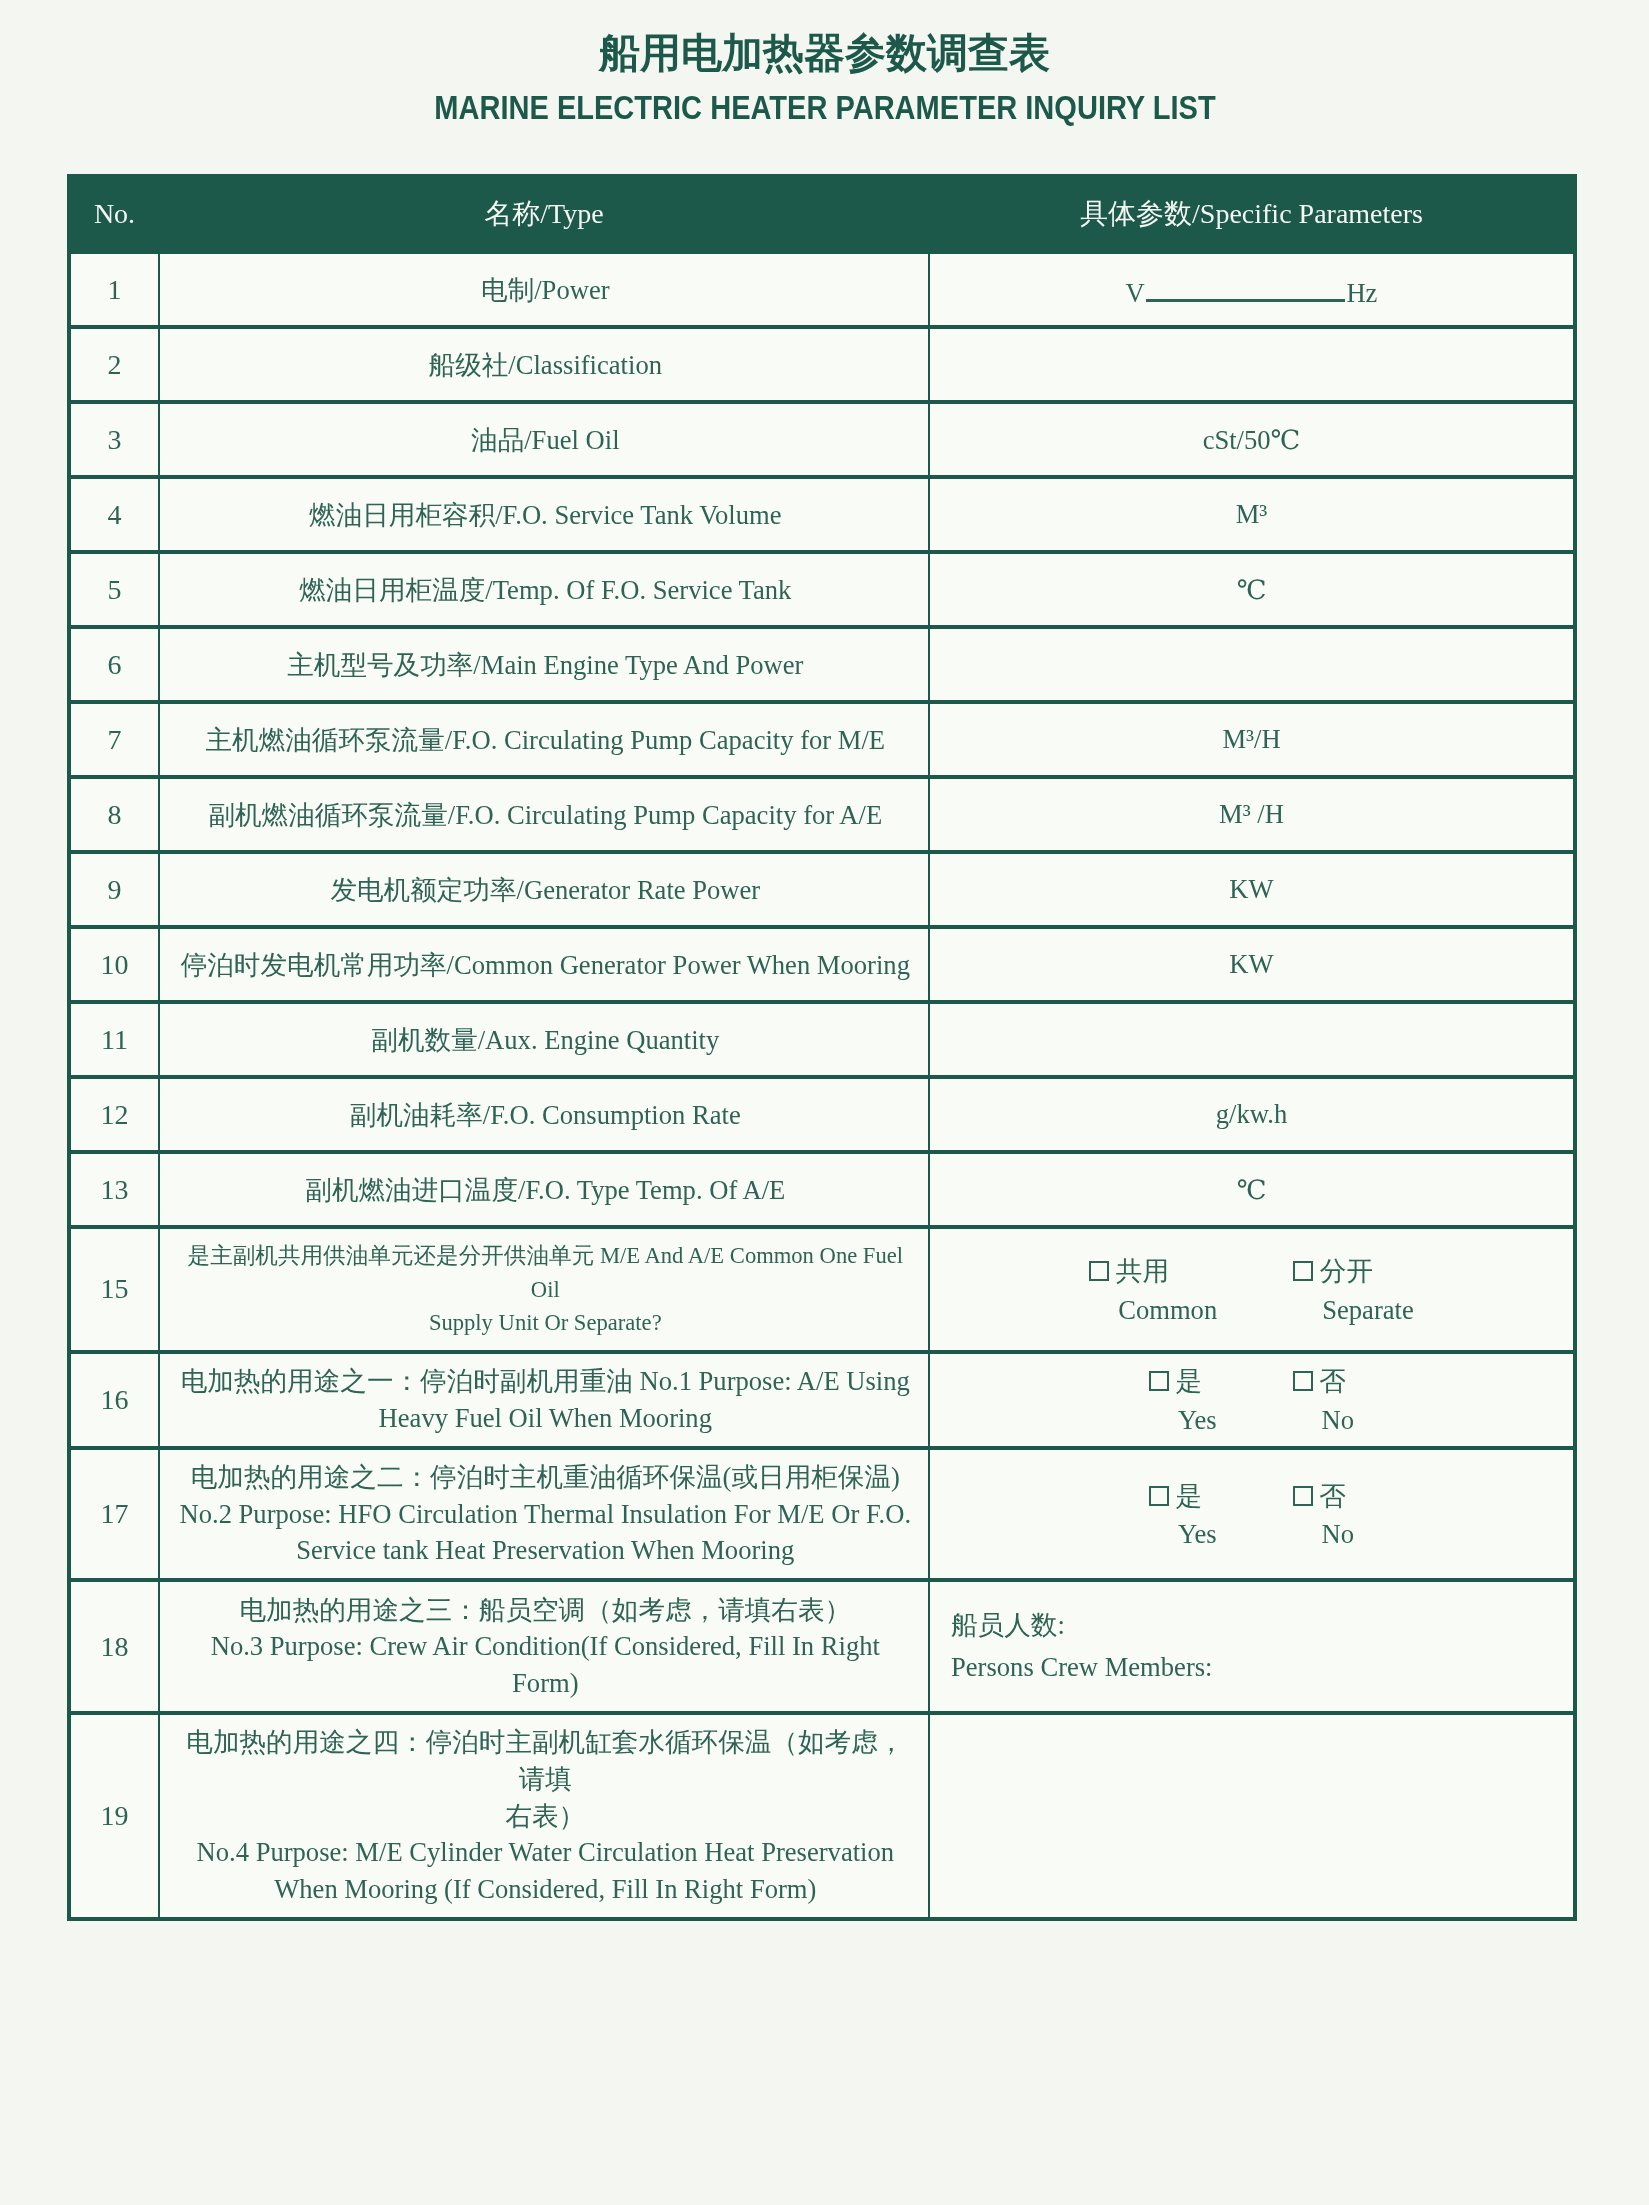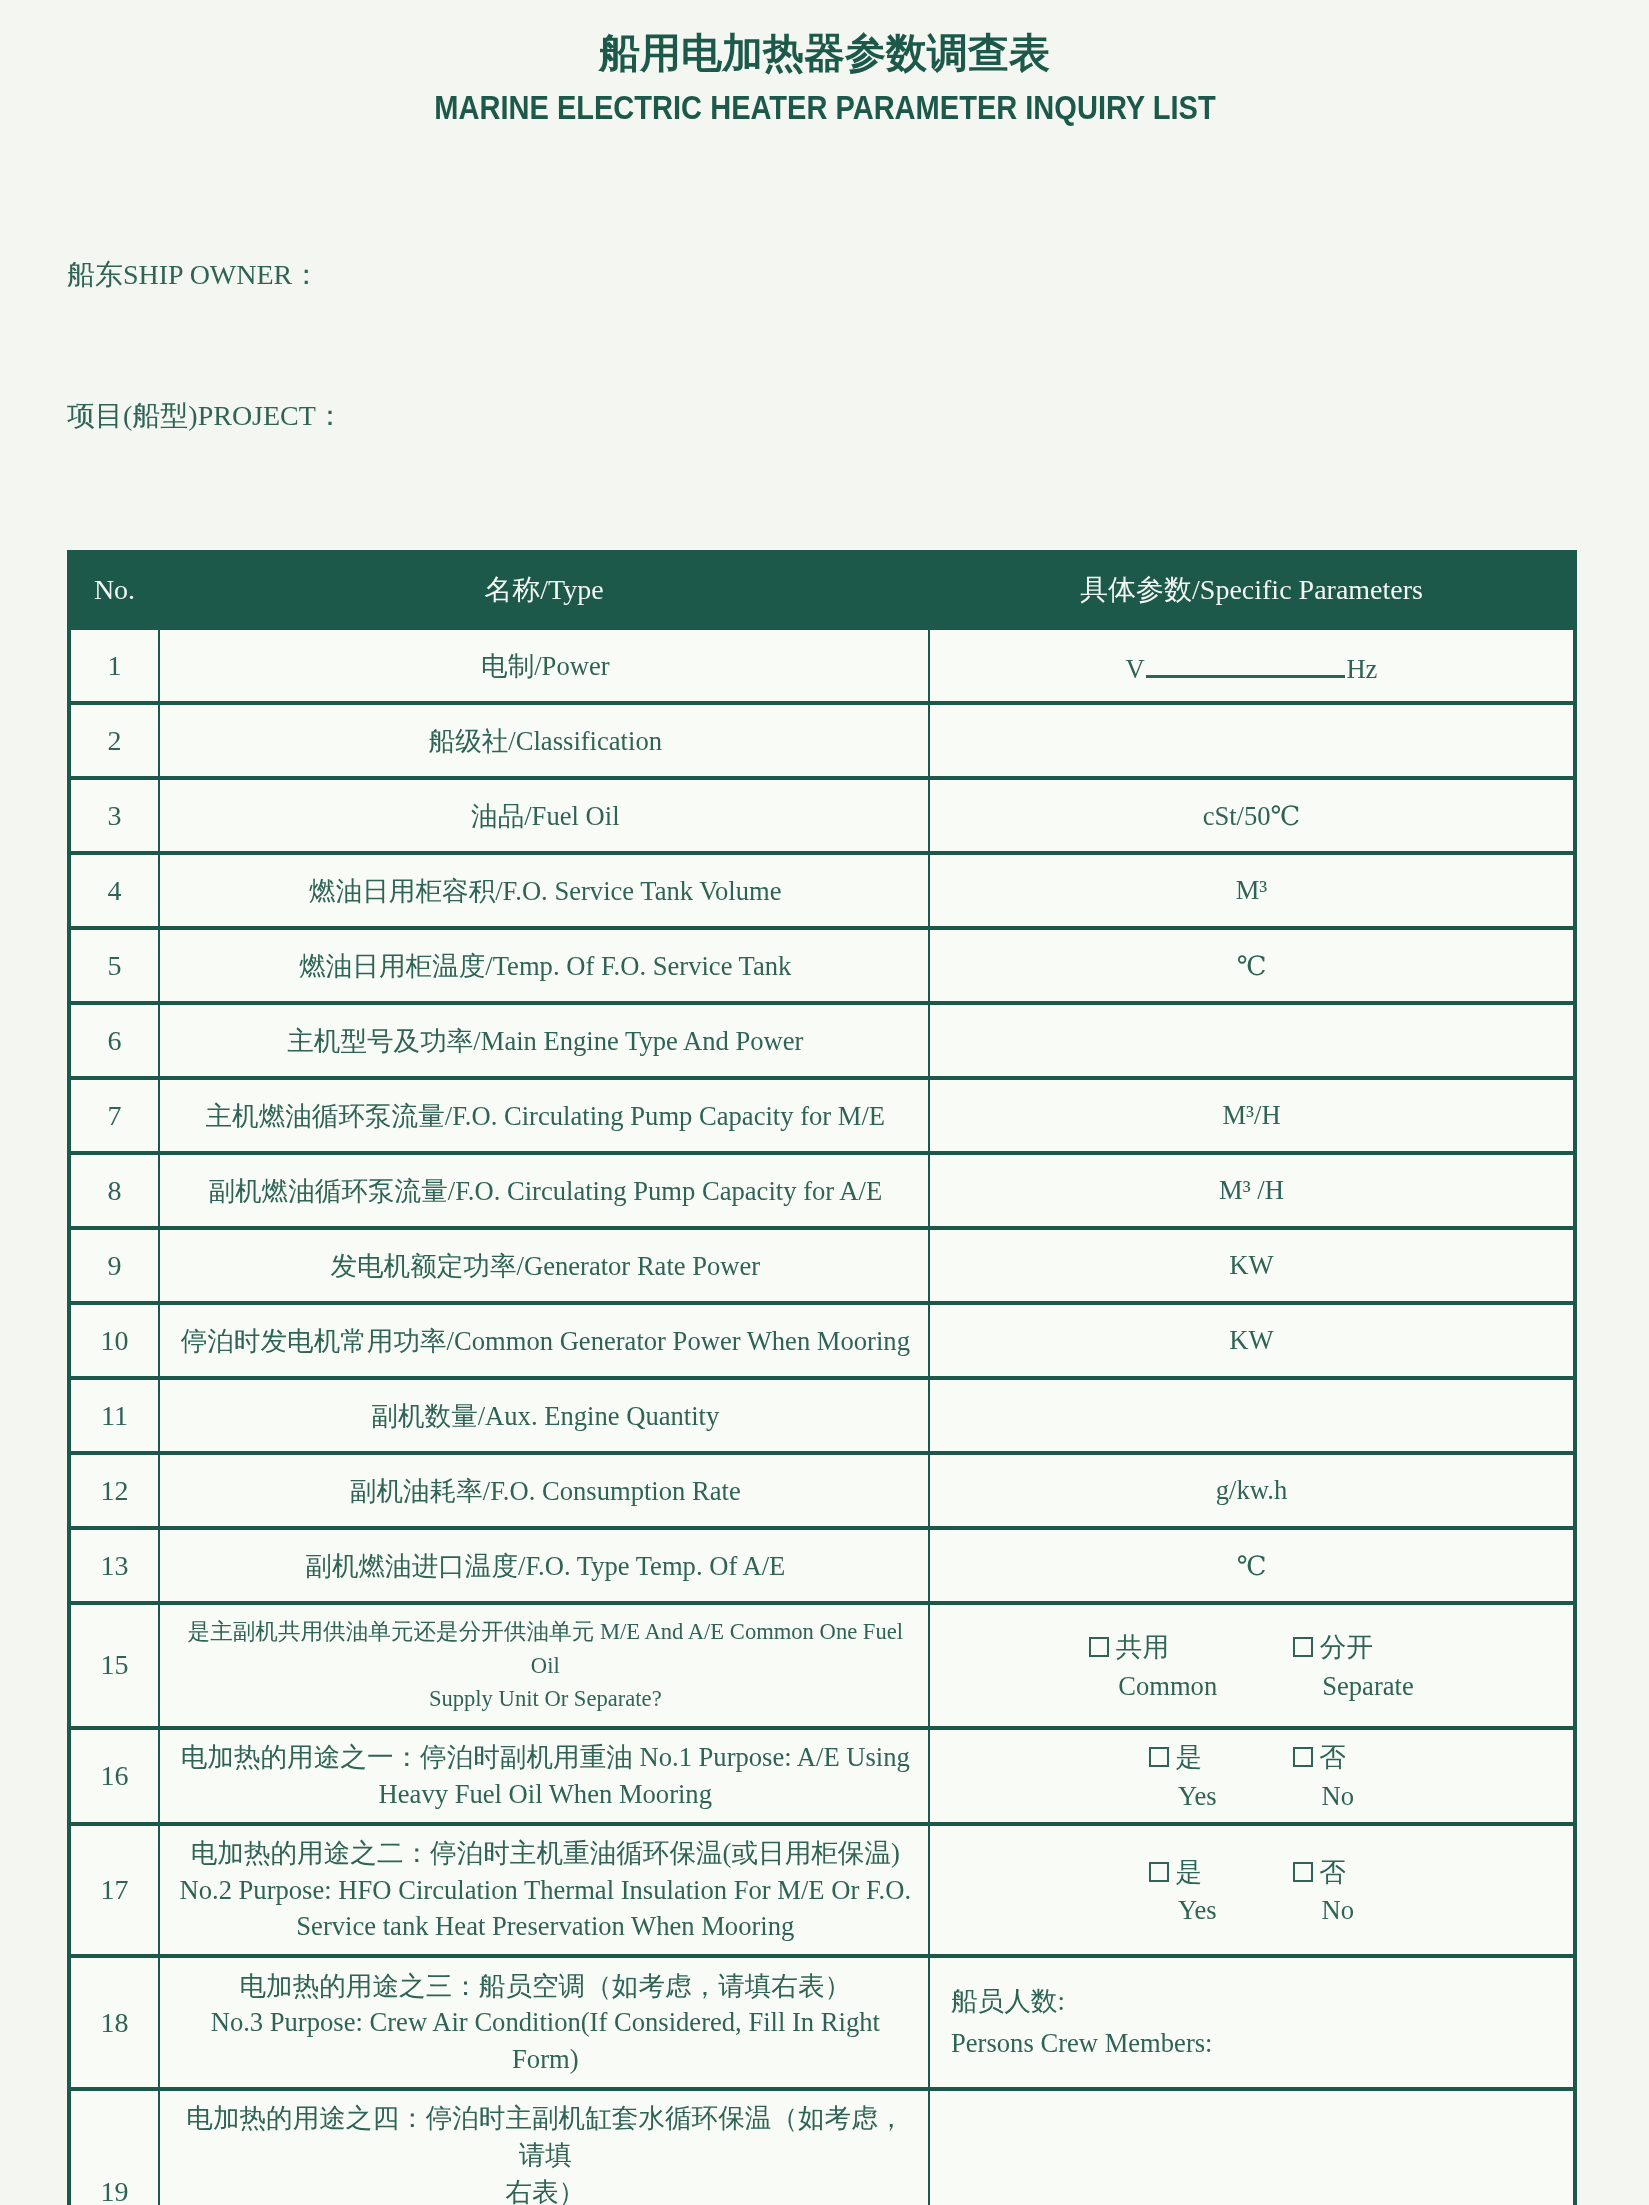--- a/index.html
+++ b/index.html
@@ -89,24 +89,20 @@
   .r14{height:91px;} .r15{height:87px;} .r16{height:96px;}
   .r17{height:116px;} .r18{height:94px;} .r19{height:147px;}
 </style>
 </head>
 <body>
 
 <h1 class="title-cn">船用电加热器参数调查表</h1>
 <h2 class="title-en"><span>MARINE ELECTRIC HEATER PARAMETER INQUIRY LIST</span></h2>
 
 <div class="fields">
-  <div class="fcol1">
-    <div>船东SHIP OWNER：</div>
-    <div>项目(船型)PROJECT：</div>
-  </div>
 </div>
 
 <table>
   <colgroup>
       <col style="width:90px">
       <col style="width:770px">
       <col style="width:646px">
     </colgroup>
   <thead>
     <tr>

